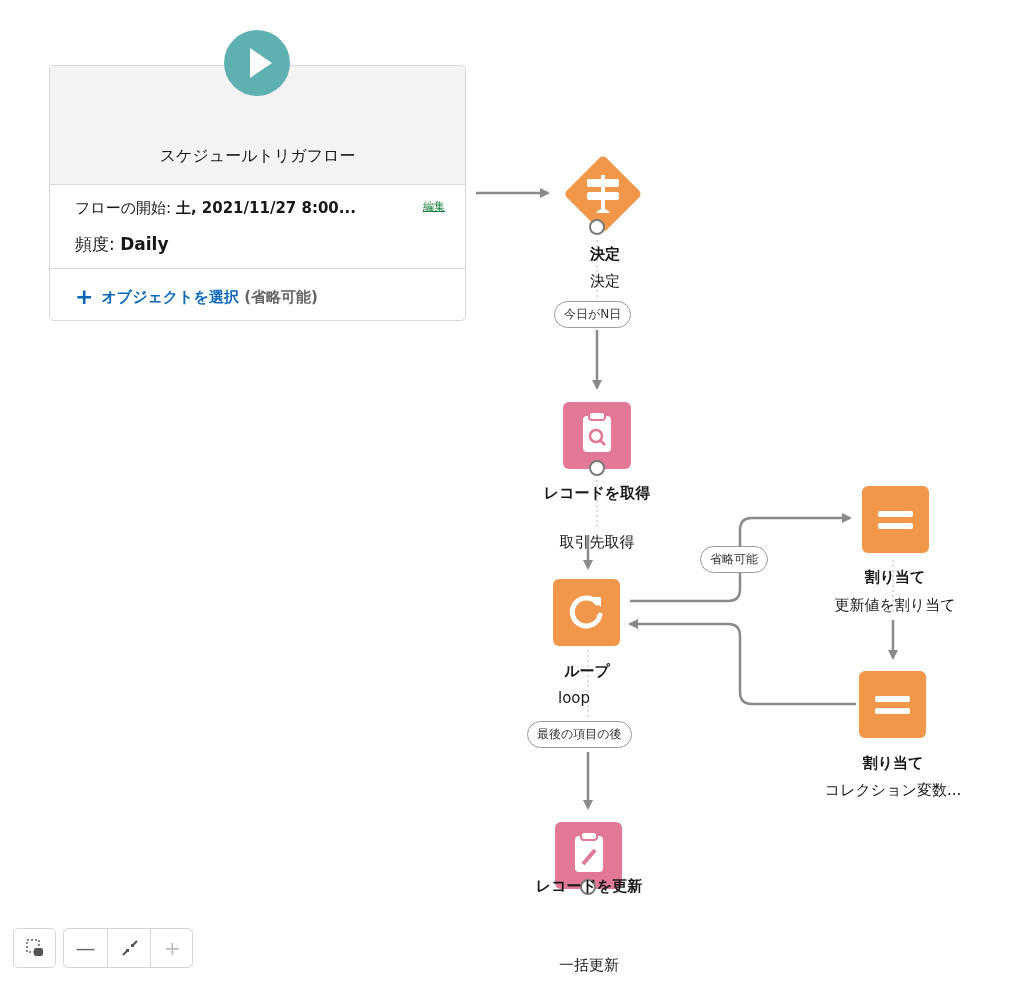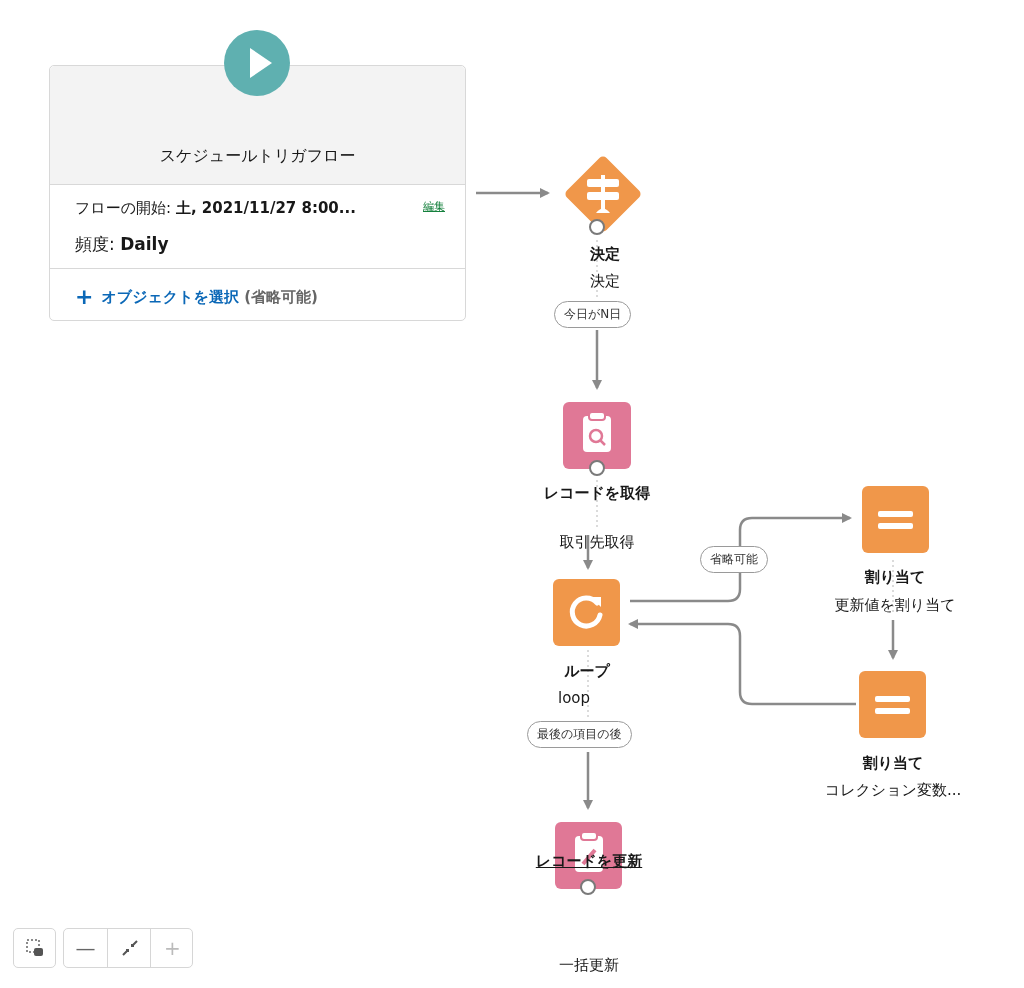--- a/index.html
+++ b/index.html
@@ -131,21 +131,21 @@
 <div class="node-sub" style="left:793px;top:781px;">コレクション変数...</div>
 
 <div class="icon-box pink" style="left:555px;top:822px;width:67px;height:67px;">
   <svg width="67" height="67">
     <rect x="20" y="14" width="28" height="36" rx="4" fill="#fff"></rect>
     <rect x="26" y="10" width="16" height="8" rx="3" fill="#fff" stroke="#e07896" stroke-width="2"></rect>
     <line x1="28" y1="42" x2="40" y2="28" stroke="#e07896" stroke-width="4"></line>
   </svg>
 </div>
 <div class="connector" style="left:580px;top:879px;"></div>
-<div class="node-label" style="left:489px;top:852px;text-decoration:underline;">レコードを更新</div>
+<div class="node-label" style="left:489px;top:877px;">レコードを更新</div>
 <div class="node-sub" style="left:489px;top:956px;">一括更新</div>
 
 <div class="ctrl" style="left:13px;width:43px;">
   <div class="ctrl-btn" style="left:0;width:41px;">
     <svg width="18" height="18">
         <rect x="1" y="1" width="12" height="12" fill="none" stroke="#666" stroke-width="1.5" stroke-dasharray="2,2"></rect>
         <rect x="8" y="9" width="9" height="8" rx="2" fill="#555"></rect>
       </svg>
   </div>
 </div>

